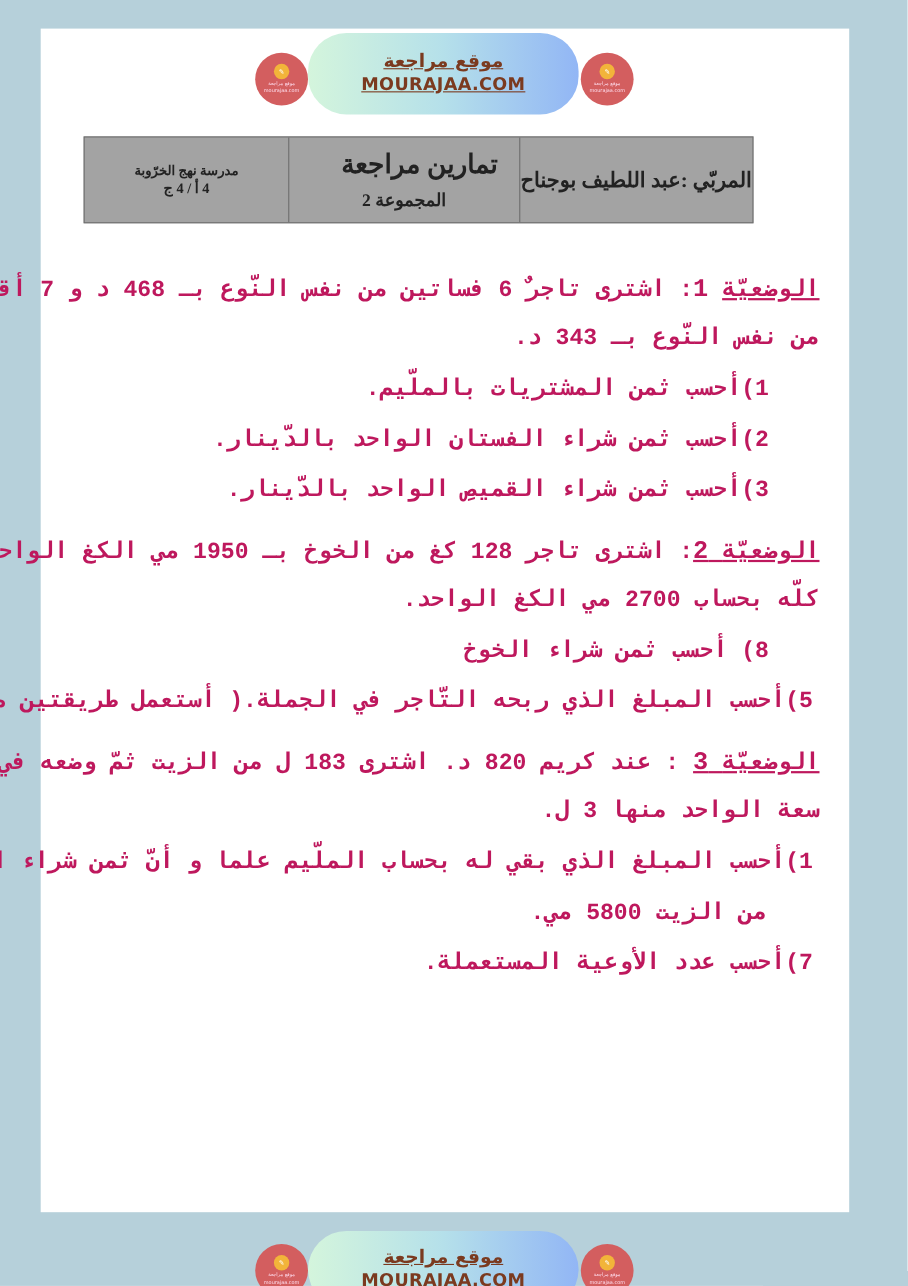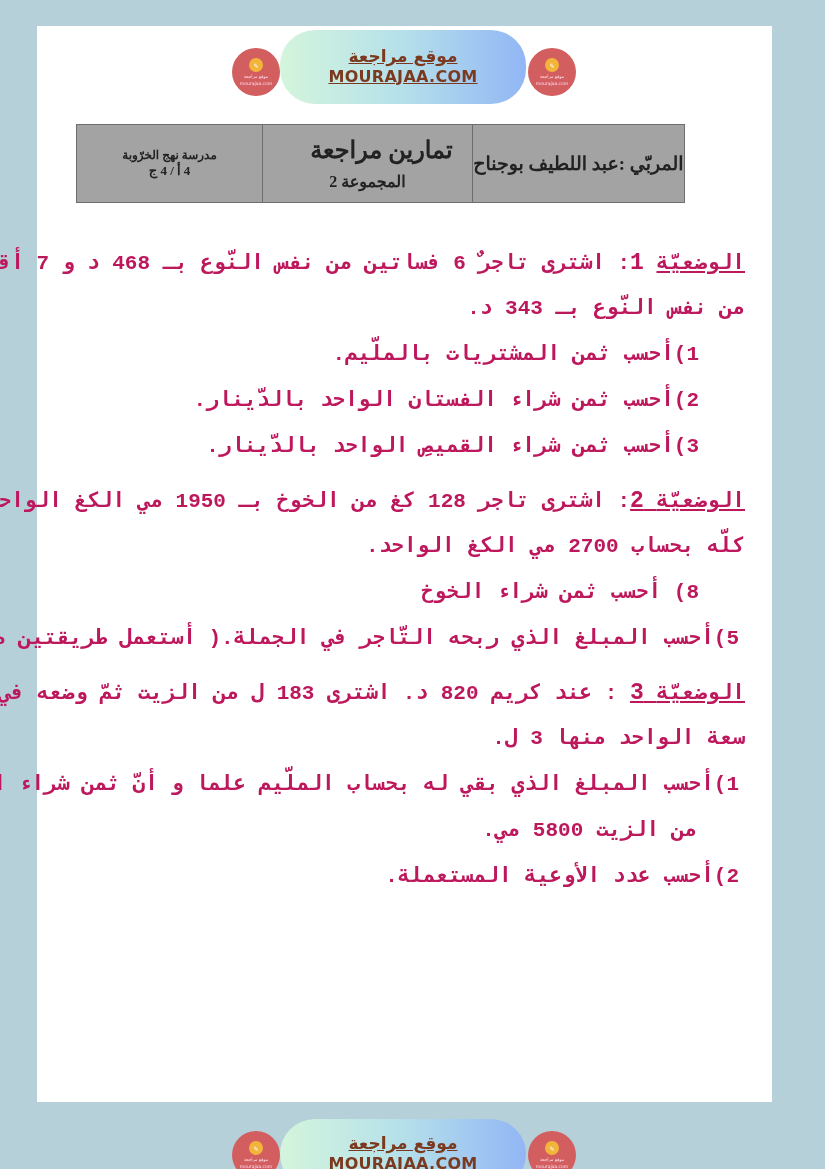--- a/index.html
+++ b/index.html
@@ -177,21 +177,21 @@
 
   <div class="gap1"></div>
 
   <div>
     <div class="line">
       <span class="u"><span>الوضعيّة</span> <span class="num">3</span></span><span> : عند كريم 820 د. اشترى 183 ل من الزيت ثمّ وضعه في أوعية</span>
     </div>
     <div class="line">سعة الواحد منها 3 ل.</div>
     <div class="line q">1)أحسب المبلغ الذي بقي له بحساب الملّيم علما و أنّ ثمن شراء اللتر الواحد</div>
     <div class="line" style="padding-right:48px">من الزيت 5800 مي.</div>
-    <div class="line q">2)أحسب عدد الأوعية المستعملة.</div>
+    <div class="line q">7)أحسب عدد الأوعية المستعملة.</div>
   </div>
 </div>
 
 <div class="banner bottom">
   <div class="badge left">
     <div class="logo">✎</div>
     <div class="tiny">موقع مراجعة</div>
     <div class="tiny">mourajaa.com</div>
   </div>
   <div class="pill">

